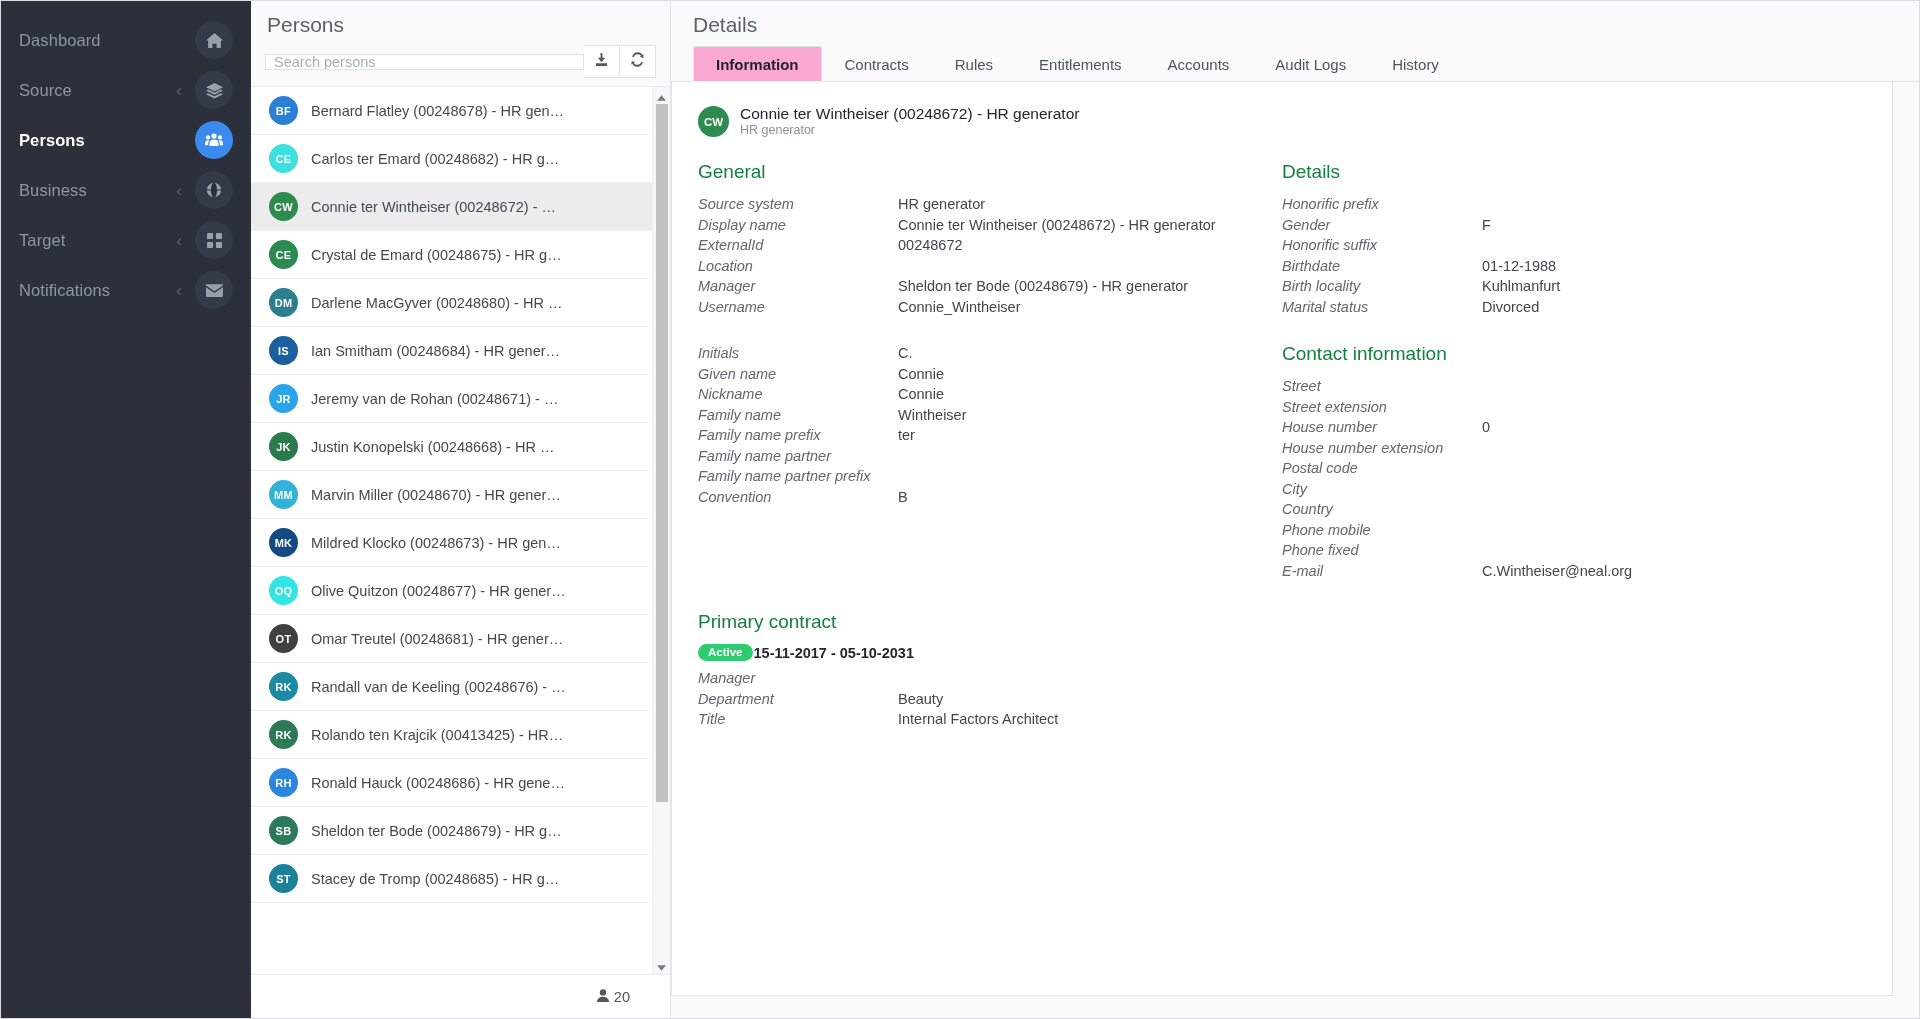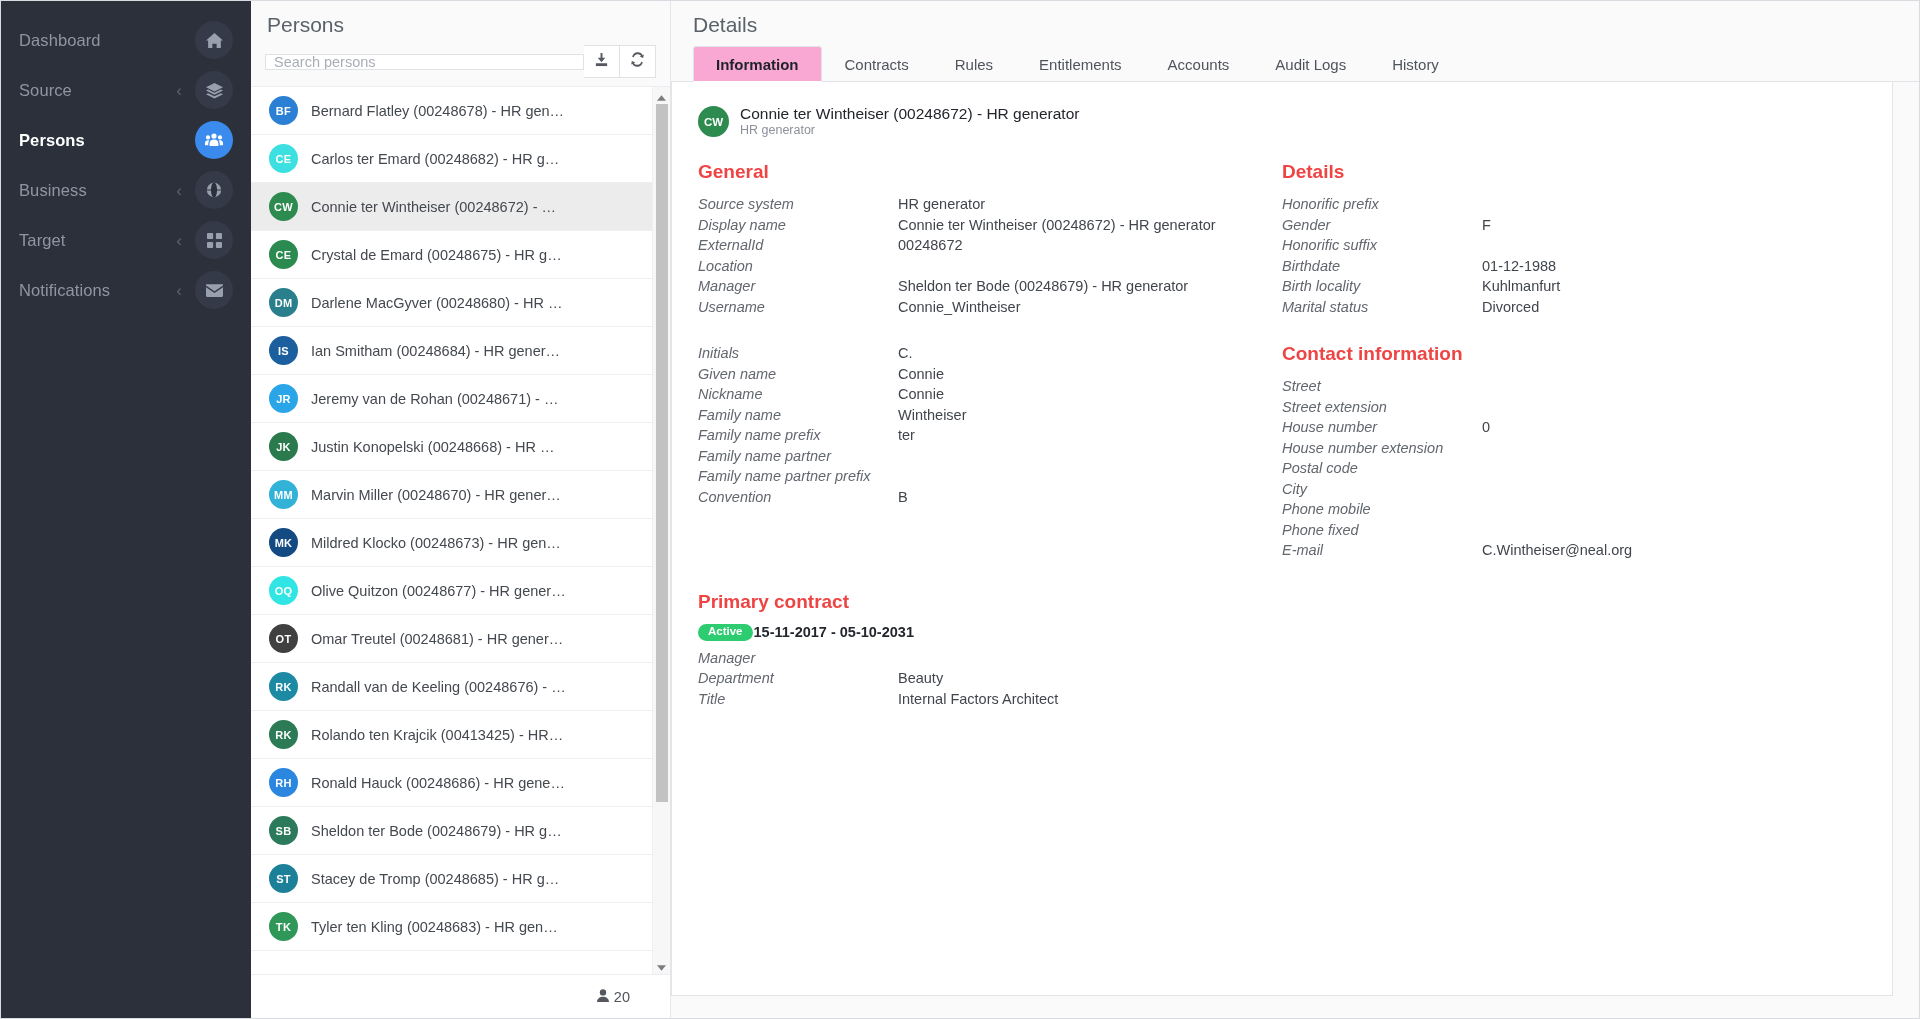--- a/index.html
+++ b/index.html
@@ -263,22 +263,22 @@
   .entity-title { font-size: 15.5px; color: #22262c; line-height: 1.25; }
   .entity-sub { font-size: 12.5px; color: #8b9099; line-height: 1.25; }
 
   .cols {
     display: flex;
     gap: 0;
   }
   .col { width: 50%; padding-right: 30px; }
   .section-title {
     font-size: 19px;
-    font-weight: bold;
-    color: #ef4444;
+    font-weight: normal;
+    color: #15803d;
     margin-bottom: 11px;
   }
   .section + .section { margin-top: 26px; }
   .kv-row {
     display: flex;
     font-size: 14.5px;
     line-height: 20.5px;
     min-height: 20.5px;
   }
   .kv-key {
@@ -469,24 +469,20 @@
             <span class="person-name">Ronald Hauck (00248686) - HR gene…</span>
           </div>
           <div class="person-item">
             <span class="avatar" style="background:#2c7a5c">SB</span>
             <span class="person-name">Sheldon ter Bode (00248679) - HR g…</span>
           </div>
           <div class="person-item">
             <span class="avatar" style="background:#1d8099">ST</span>
             <span class="person-name">Stacey de Tromp (00248685) - HR g…</span>
           </div>
-          <div class="person-item">
-            <span class="avatar" style="background:#2f9757">TK</span>
-            <span class="person-name">Tyler ten Kling (00248683) - HR gen…</span>
-          </div>
         </div>
       <div class="vscroll">
         <div class="arrow top">
           <span>
             <svg width="9" height="6" viewBox="0 0 10 6">
                 <path d="M5 0 0 6h10z"></path>
               </svg>
           </span>
         </div>
         <div class="thumb"></div>
@@ -668,20 +664,24 @@
                 <div class="kv-row">
                   <span class="kv-key">House number extension</span>
                   <span class="kv-val"></span>
                 </div>
                 <div class="kv-row">
                   <span class="kv-key">Postal code</span>
                   <span class="kv-val"></span>
                 </div>
                 <div class="kv-row">
                   <span class="kv-key">City</span>
+                  <span class="kv-val"></span>
+                </div>
+                <div class="kv-row">
+                  <span class="kv-key">Country</span>
                   <span class="kv-val"></span>
                 </div>
                 <div class="kv-row">
                   <span class="kv-key">Phone mobile</span>
                   <span class="kv-val"></span>
                 </div>
                 <div class="kv-row">
                   <span class="kv-key">Phone fixed</span>
                   <span class="kv-val"></span>
                 </div>

